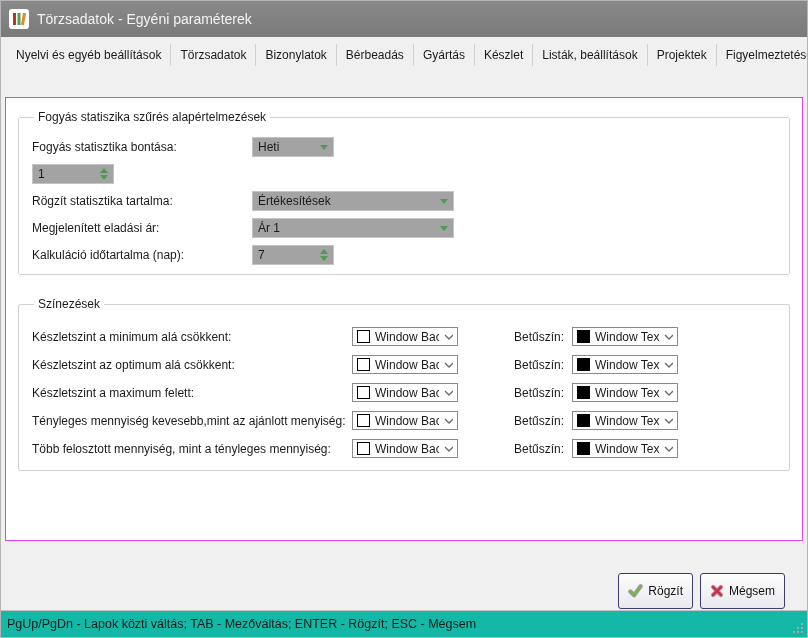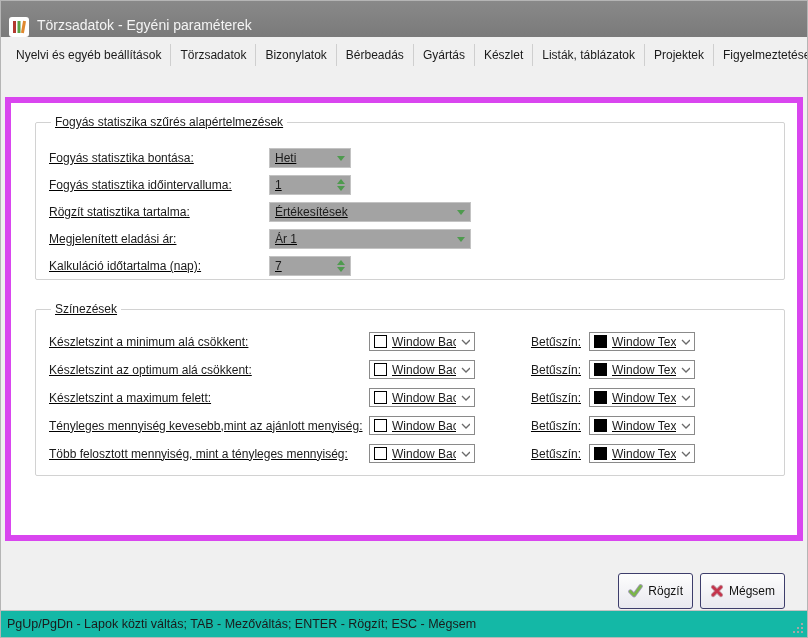--- a/index.html
+++ b/index.html
@@ -12,22 +12,22 @@
     border:1px solid #b5b5b5;
     display:flex; flex-direction:column;
     position:relative;
     box-shadow:0 1px 3px rgba(0,0,0,.25);
   }
 
   
   .titlebar{
     height:36px; flex:0 0 36px;
     background:linear-gradient(#898989,#7a7a7a);
-    display:flex; align-items:flex-start;
-    padding:16px 8px; gap:8px;
+    display:flex; align-items:center;
+    padding:8px 8px; gap:8px;
   }
   .titlebar .app-icon{
     width:20px; height:20px; flex:0 0 20px;
   }
   .titlebar .title-text{
     color:#f4f4f4; font-size:14px;
   }
 
   
   .body{
@@ -43,37 +43,37 @@
   }
   .tab{
     font-size:12px; color:#1b1b1b;
     padding:4px 9px; white-space:nowrap; cursor:default;
   }
   .tab:not(.active){ border-right:1px solid #cfcfcf; }
 
   
   .page{
     flex:1 1 auto; background:#ffffff;
-    border:6px solid #d946ef;
+    border:1px solid #d946ef;
     position:relative; z-index:1;
-    padding:10px 12px 0 24px; overflow:hidden;text-decoration:underline;
+    padding:10px 12px 0 12px; overflow:hidden;
   }
 
   fieldset{
     border:1px solid #d2d2d2; border-radius:2px;
     padding:4px 10px 12px 13px;
   }
   fieldset legend{
     font-size:12px; color:#1b1b1b; padding:0 4px; margin-left:2px;
   }
   .group-consumption{ margin-top:2px; height:165px; }
   .group-colors{ margin-top:22px; height:174px; }
 
   .frow{ display:flex; align-items:center; height:20px; margin-top:7px; }
-  .frow:first-of-type{ margin-top:15px; }
+  .frow:first-of-type{ margin-top:9px; }
   .flabel{ flex:0 0 220px; font-size:12px; color:#1b1b1b; }
 
   
   .field{
     height:20px; border:1px solid #c3c3c3; background:#a3a3a3;
     display:flex; align-items:center;
     font-size:12px; color:#1b1b1b;
     padding:0 5px; position:relative; cursor:default;
   }
   .w-narrow{ width:82px; }
@@ -148,41 +148,40 @@
 
   <div class="body">
 
     <div class="tabstrip">
       <div class="tab">Nyelvi és egyéb beállítások</div>
       <div class="tab">Törzsadatok</div>
       <div class="tab">Bizonylatok</div>
       <div class="tab">Bérbeadás</div>
       <div class="tab">Gyártás</div>
       <div class="tab">Készlet</div>
-      <div class="tab">Listák, táblázatok</div>
+      <div class="tab">Listák, beállítások</div>
       <div class="tab">Projektek</div>
       <div class="tab">Figyelmeztetések</div>
 
     </div>
 
     <div class="page">
 
       <fieldset class="group-consumption">
         <legend>Fogyás statiszika szűrés alapértelmezések</legend>
 
         <div class="frow">
           <span class="flabel">Fogyás statisztika bontása:</span>
           <div class="field w-narrow">
             <span class="val">Heti</span>
             <span class="tri-down"></span>
           </div>
         </div>
 
         <div class="frow">
-          <span class="flabel">Fogyás statisztika időintervalluma:</span>
           <div class="field w-narrow">
             <span class="val">1</span>
             <span class="spin-arrows">
               <span class="tri-up"></span>
               <span class="tri-down"></span>
             </span>
           </div>
         </div>
 
         <div class="frow">

